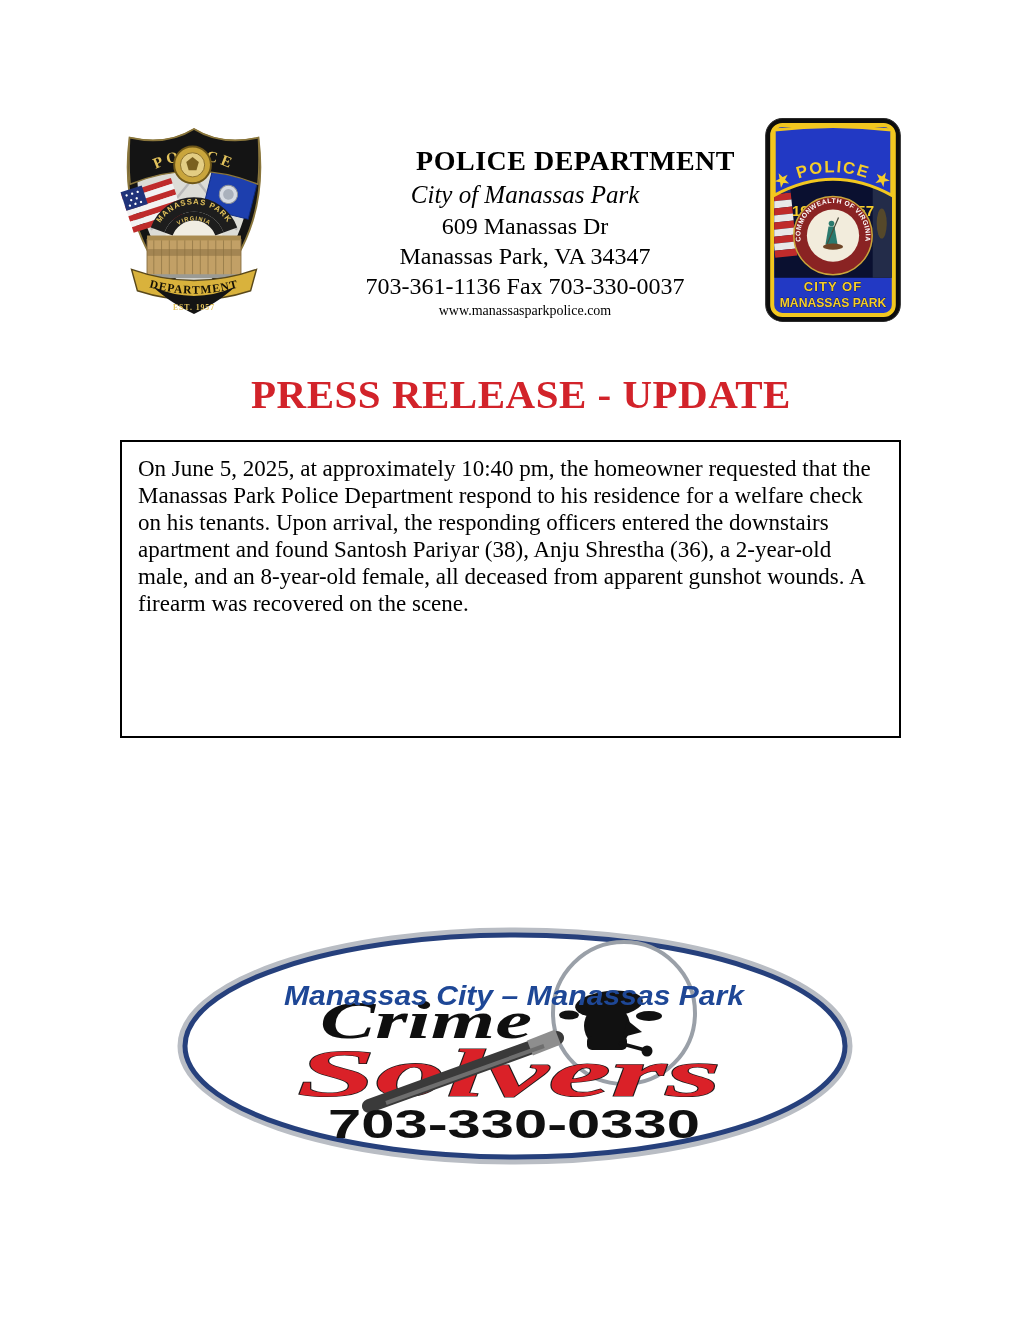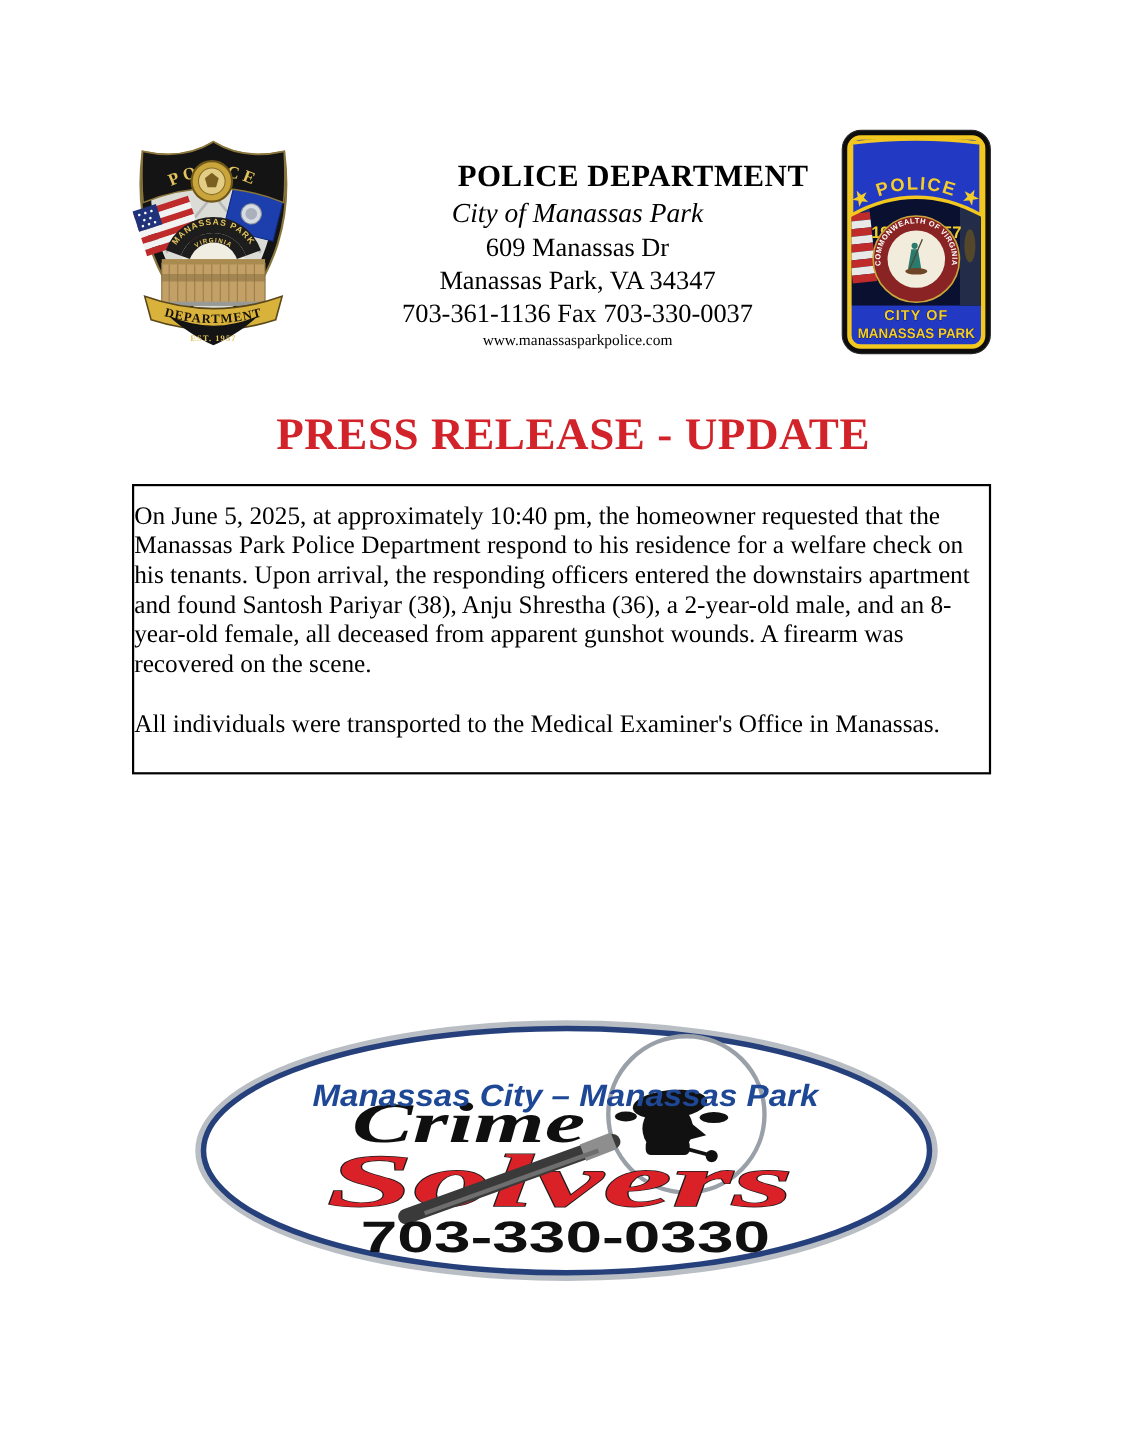--- a/index.html
+++ b/index.html
@@ -26,23 +26,23 @@
   .lh-site  { font-size:14px; margin:2px 0 0 0; }
   
   .press-title {
     position:absolute; left:0; top:370px; width:1020px;
     text-align:center; transform:translateX(11px);
     font-size:41px; font-weight:bold; letter-spacing:0.5px;
     color:#d2232a;
   }
   
   .body-box {
-    position:absolute; left:120px; top:440px; width:781px; height:264px;
+    position:absolute; left:120px; top:440px; width:781px; height:298px;
     border:2px solid #000000;
-    padding:13px 14px 0 0;
+    padding:13px 14px 0 16px;
     font-size:23px; line-height:27px;
   }
   .body-box p { margin:0 0 27px 0; }
   
   .crime-solvers { position:absolute; left:174px; top:926px; width:682px; height:242px; }
   svg text { user-select:none; }
 </style>
 </head>
 <body>
 
@@ -189,21 +189,20 @@
     </g>
 
     <text x="68.5" y="173" text-anchor="middle" font-size="13" font-weight="bold" fill="#f5cd2a" letter-spacing="1" font-family="Liberation Sans, sans-serif" stroke="#000" stroke-width="0.4" paint-order="stroke">CITY OF</text>
     <text x="68.5" y="189" text-anchor="middle" font-size="12.5" font-weight="bold" fill="#f5cd2a" font-family="Liberation Sans, sans-serif" stroke="#000" stroke-width="0.4" paint-order="stroke" textLength="106" lengthAdjust="spacingAndGlyphs">MANASSAS PARK</text>
   </svg>
 
   <div class="press-title">PRESS RELEASE - UPDATE</div>
 
   <div class="body-box">
     <p>On June 5, 2025, at approximately 10:40 pm, the homeowner requested that the Manassas Park Police Department respond to his residence for a welfare check on his tenants. Upon arrival, the responding officers entered the downstairs apartment and found Santosh Pariyar (38), Anju Shrestha (36), a 2-year-old male, and an 8-year-old female, all deceased from apparent gunshot wounds. A firearm was recovered on the scene.</p>
-    <p>All individuals were transported to the Medical Examiner's Office in Manassas.</p>
   </div>
 
   <svg class="crime-solvers" viewBox="0 0 682 242">
 
     <ellipse cx="341" cy="120" rx="334" ry="115" fill="#ffffff" stroke="#b9bdc4" stroke-width="7"></ellipse>
     <ellipse cx="341" cy="120" rx="330" ry="111" fill="#ffffff" stroke="#26407c" stroke-width="5"></ellipse>
 
     <circle cx="450" cy="87" r="71" fill="#ffffff" stroke="#9aa0a8" stroke-width="4"></circle>
 
     <g fill="#111111" transform="translate(383,62)">

